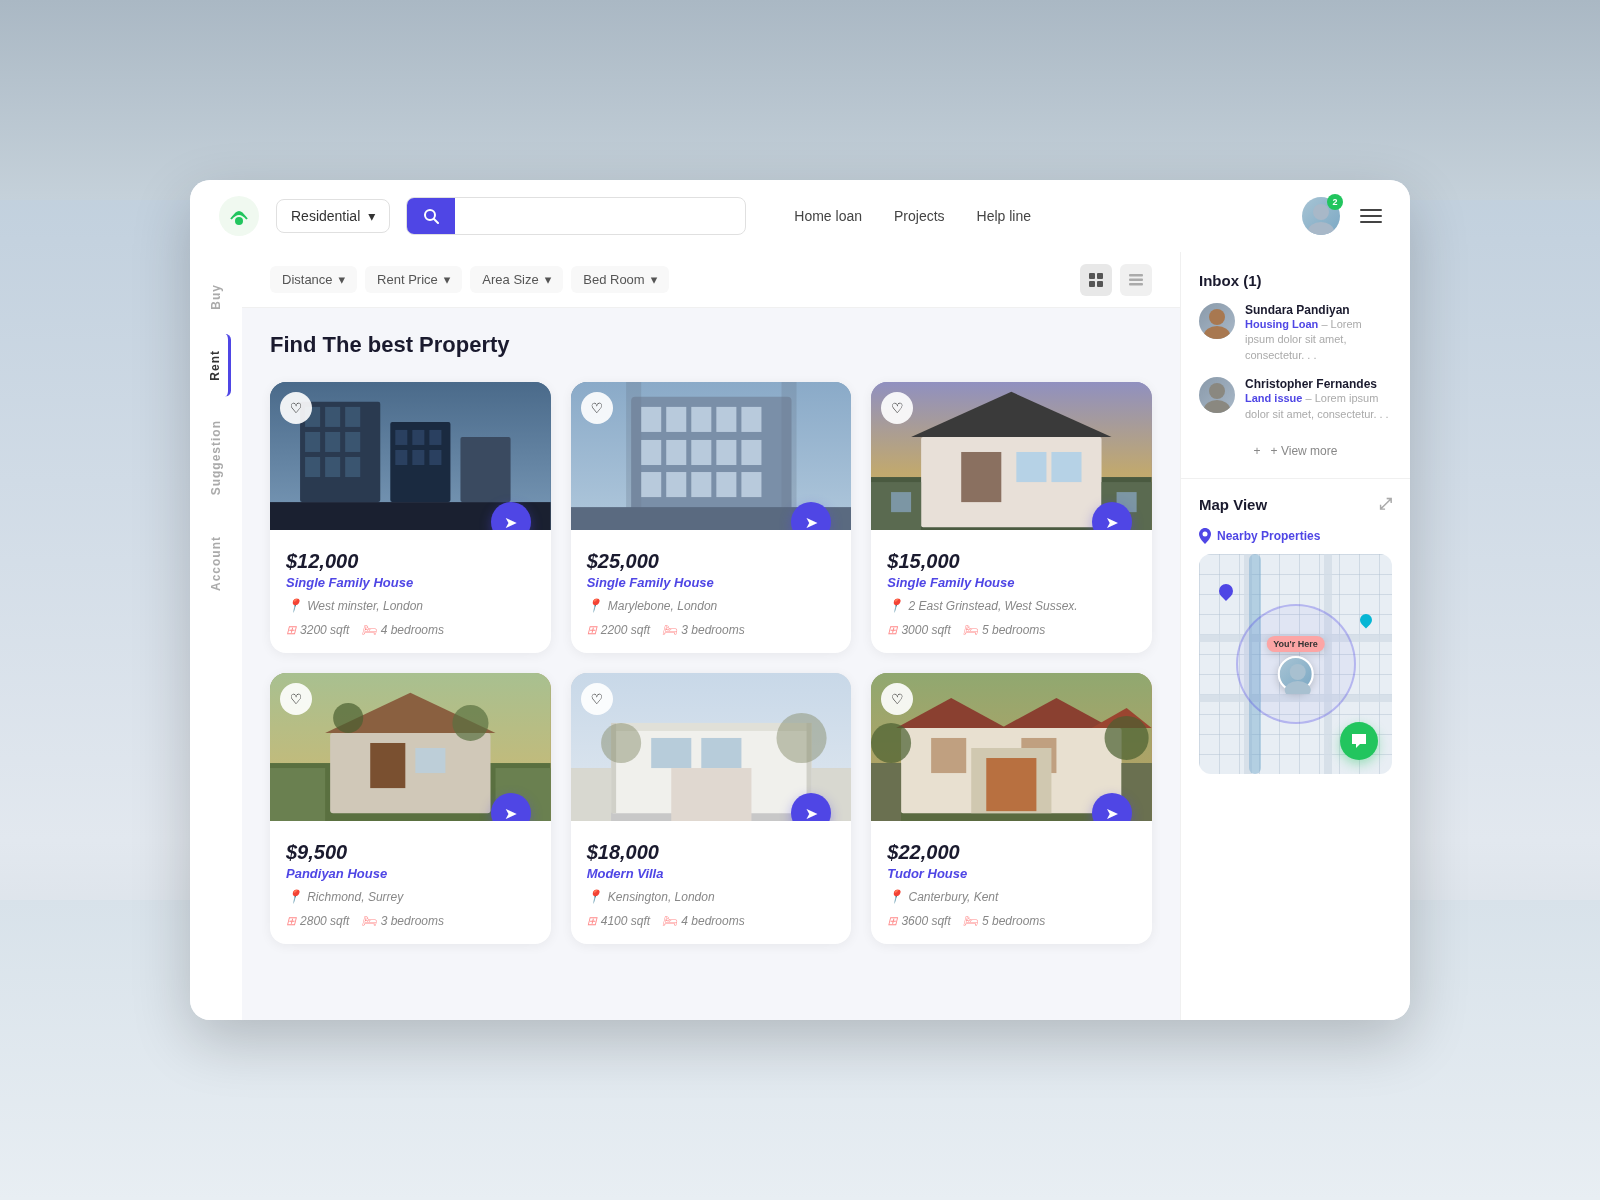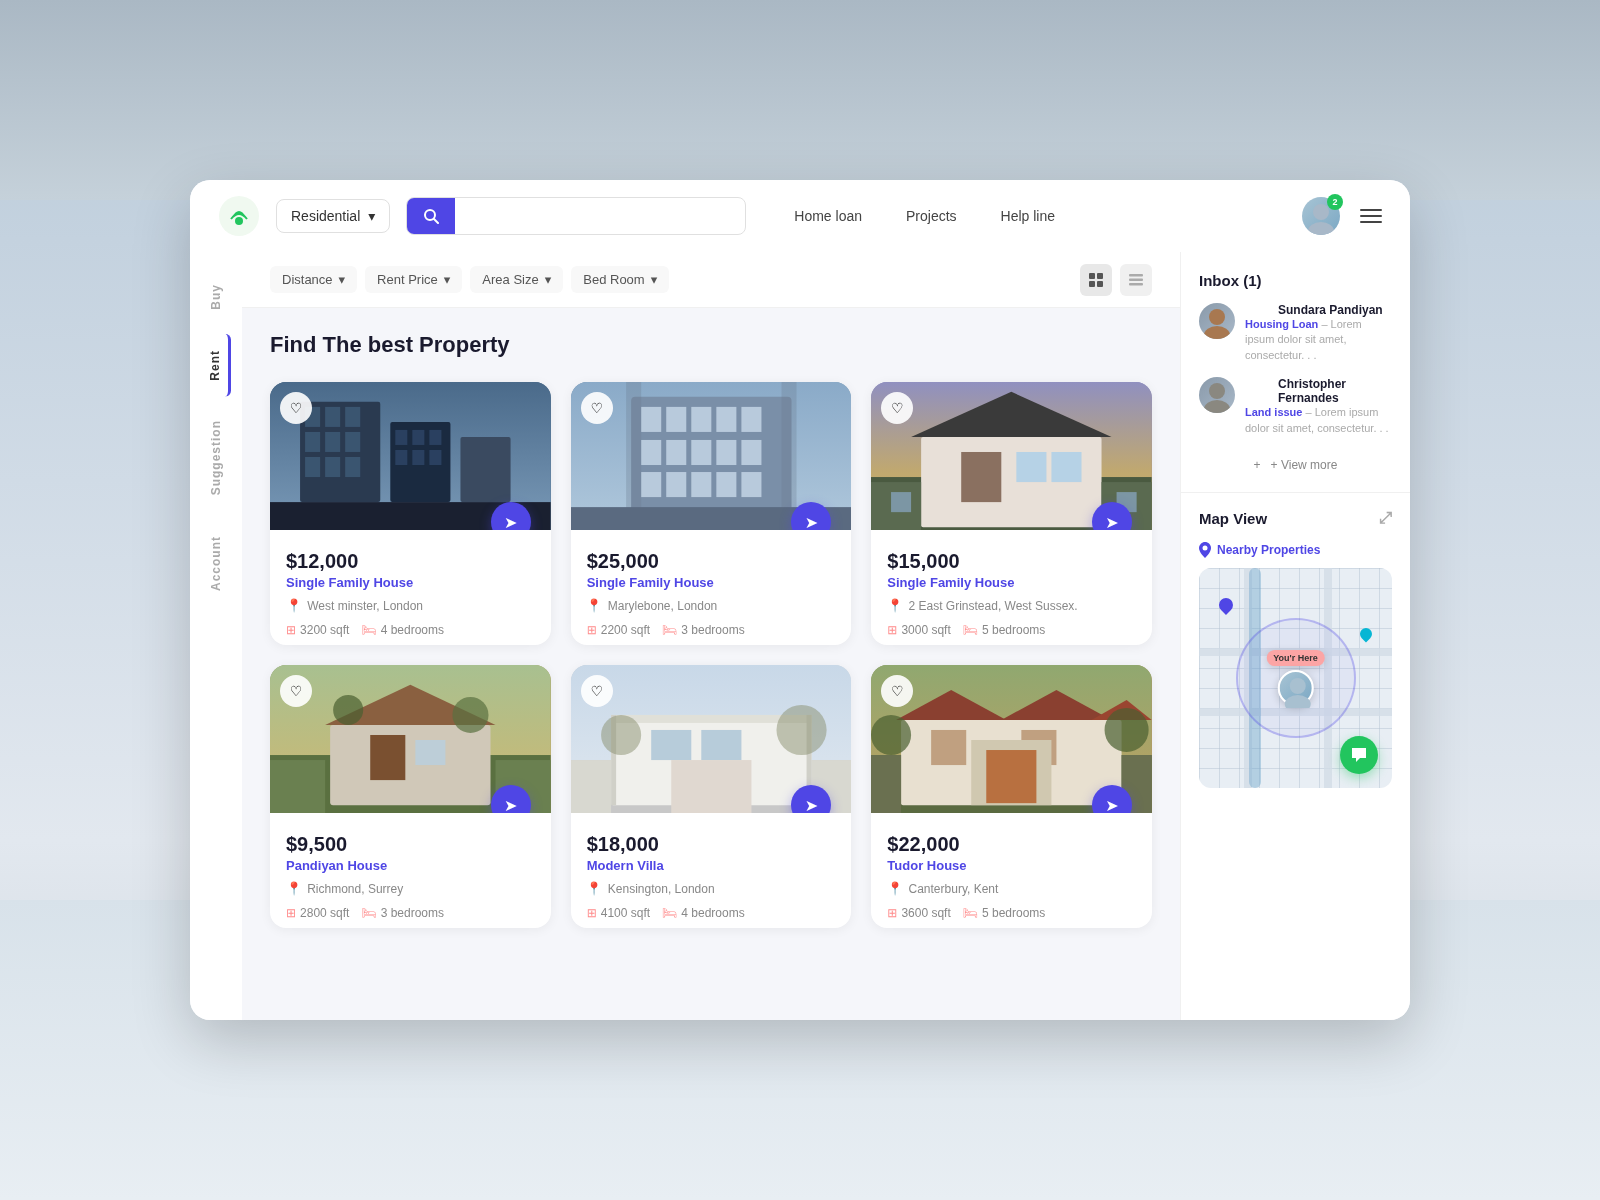--- a/index.html
+++ b/index.html
@@ -92,21 +92,21 @@
       background: #4f46e5;
       border: none;
       padding: 10px 16px;
       cursor: pointer;
       display: flex;
       align-items: center;
       justify-content: center;
     }
     .nav-links {
       display: flex;
-      gap: 44px;
+      gap: 32px;
       margin-left: 32px;
     }
     .nav-link {
       font-size: 14px;
       font-weight: 500;
       color: #444;
       cursor: pointer;
       white-space: nowrap;
     }
     .header-right {
@@ -292,21 +292,22 @@
       display: flex;
       align-items: center;
       justify-content: center;
       color: #fff;
       font-size: 16px;
       box-shadow: 0 4px 12px rgba(79,70,229,0.4);
       cursor: pointer;
       z-index: 5;
     }
     .card-body {
-      padding: 20px 16px 8px;
+      padding: 20px 16px 16px;
+      font-style: italic;
     }
     .card-price {
       font-size: 20px;
       font-weight: 800;
       color: #1a1a2e;
       margin-bottom: 2px;
     }
     .card-type {
       font-size: 13px;
       font-weight: 600;
@@ -365,21 +366,20 @@
       border-radius: 50%;
       flex-shrink: 0;
       background: linear-gradient(135deg, #8a9aaa, #a8b8c8);
       overflow: hidden;
     }
     .inbox-content {}
     .inbox-name {
       font-size: 12px;
       font-weight: 700;
       color: #1a1a2e;
-      margin-left: 33px;
     }
     .inbox-preview {
       font-size: 11px;
       color: #aaa;
       line-height: 1.4;
     }
     .inbox-highlight {
       color: #4f46e5;
       font-weight: 600;
     }

